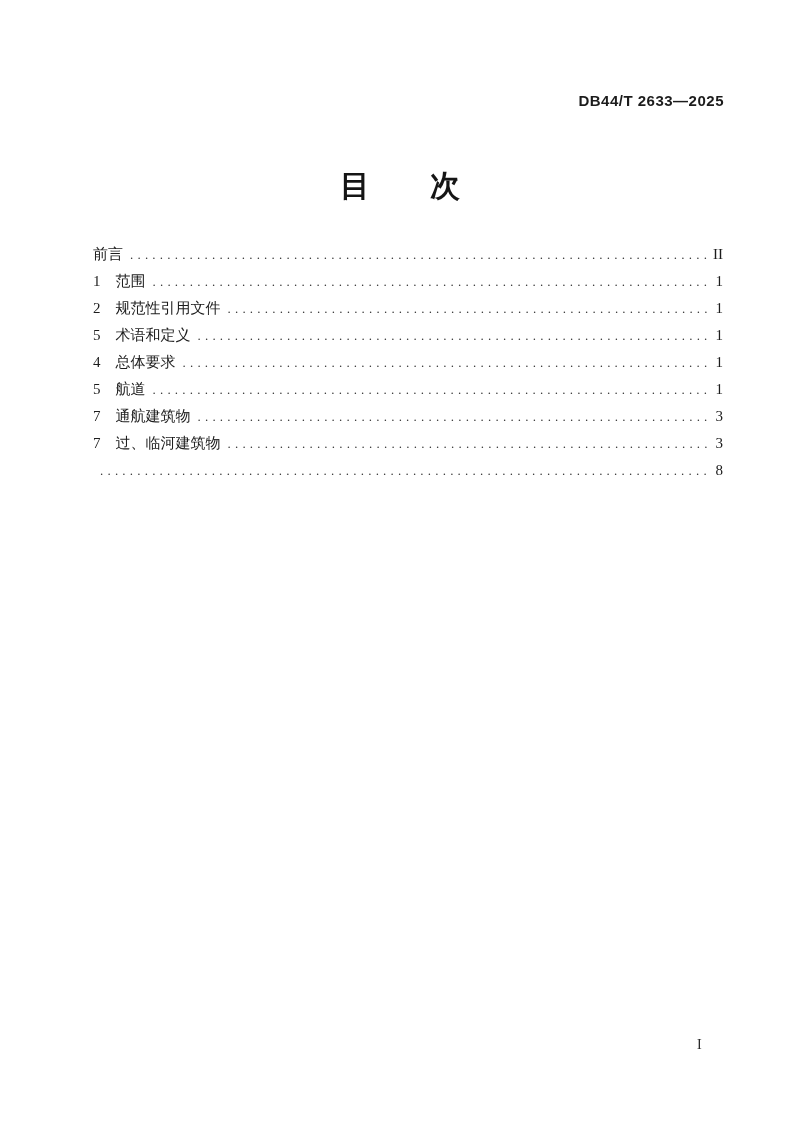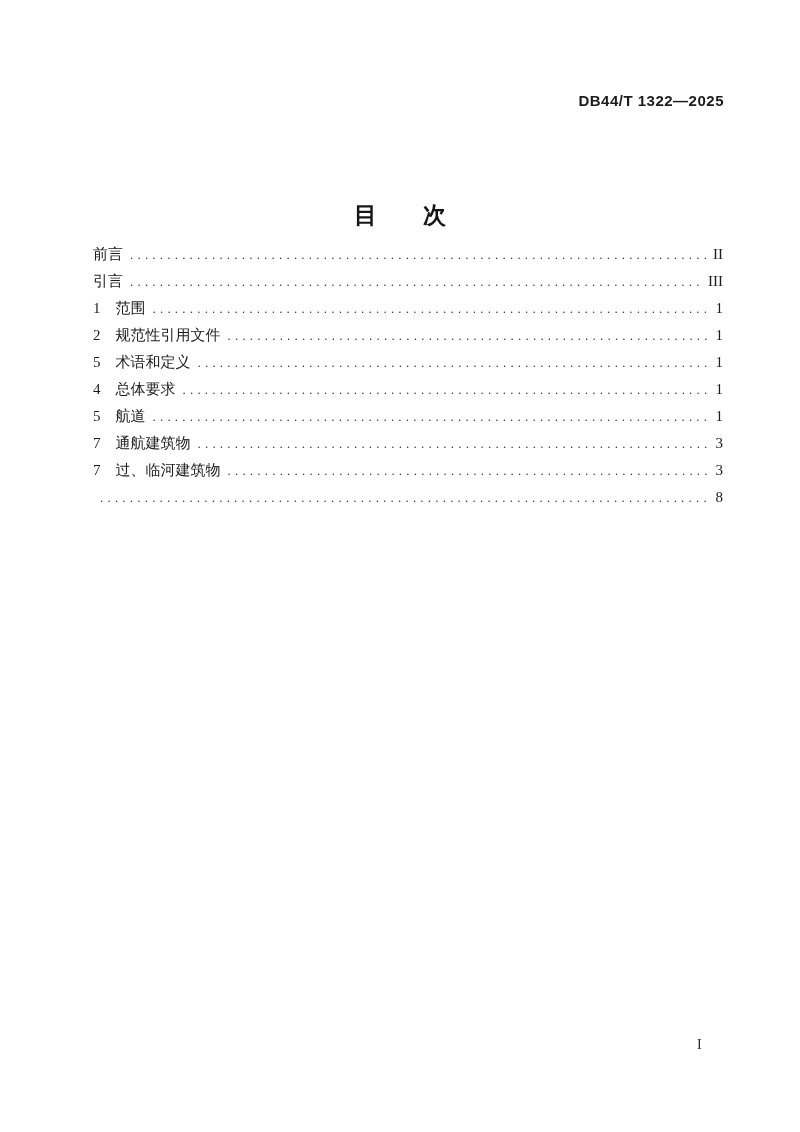--- a/index.html
+++ b/index.html
@@ -26,24 +26,23 @@
     white-space: nowrap;
   }
   .doc-title {
     position: absolute;
     top: 166px;
     left: 0;
     width: 100%;
     text-align: center;
     font-family: "Liberation Sans", "DejaVu Sans", sans-serif;
     font-weight: 700;
-    font-size: 23px;
+    font-size: 30px;
     color: #151515;
     white-space: pre;
-    margin-top: 34px;
   }
   .toc {
     position: absolute;
     top: 241px;
     left: 93px;
     right: 77px;
     list-style: none;
   }
   .toc-row {
     display: flex;
@@ -84,37 +83,32 @@
     font-size: 14px;
     color: #2a2a2a;
     font-family: "Liberation Serif", "DejaVu Serif", serif;
   }
 </style>
 </head>
 <body>
 
 <div class="page">
 
-  <div class="doc-code">DB44/T 1322—2025</div>
+  <div class="doc-code">DB44/T 2633—2025</div>
 
   <div class="doc-title">目　　次</div>
 
   <ul class="toc">
 
     <li class="toc-row">
       <span class="toc-label">前言</span>
       <span class="leader"></span>
       <span class="toc-page">II</span>
     </li>
 
-    <li class="toc-row">
-      <span class="toc-label">引言</span>
-      <span class="leader"></span>
-      <span class="toc-page">III</span>
-    </li>
 
     <li class="toc-row">
       <span class="toc-label">1　范围</span>
       <span class="leader"></span>
       <span class="toc-page">1</span>
     </li>
 
     <li class="toc-row">
       <span class="toc-label">2　规范性引用文件</span>
       <span class="leader"></span>

